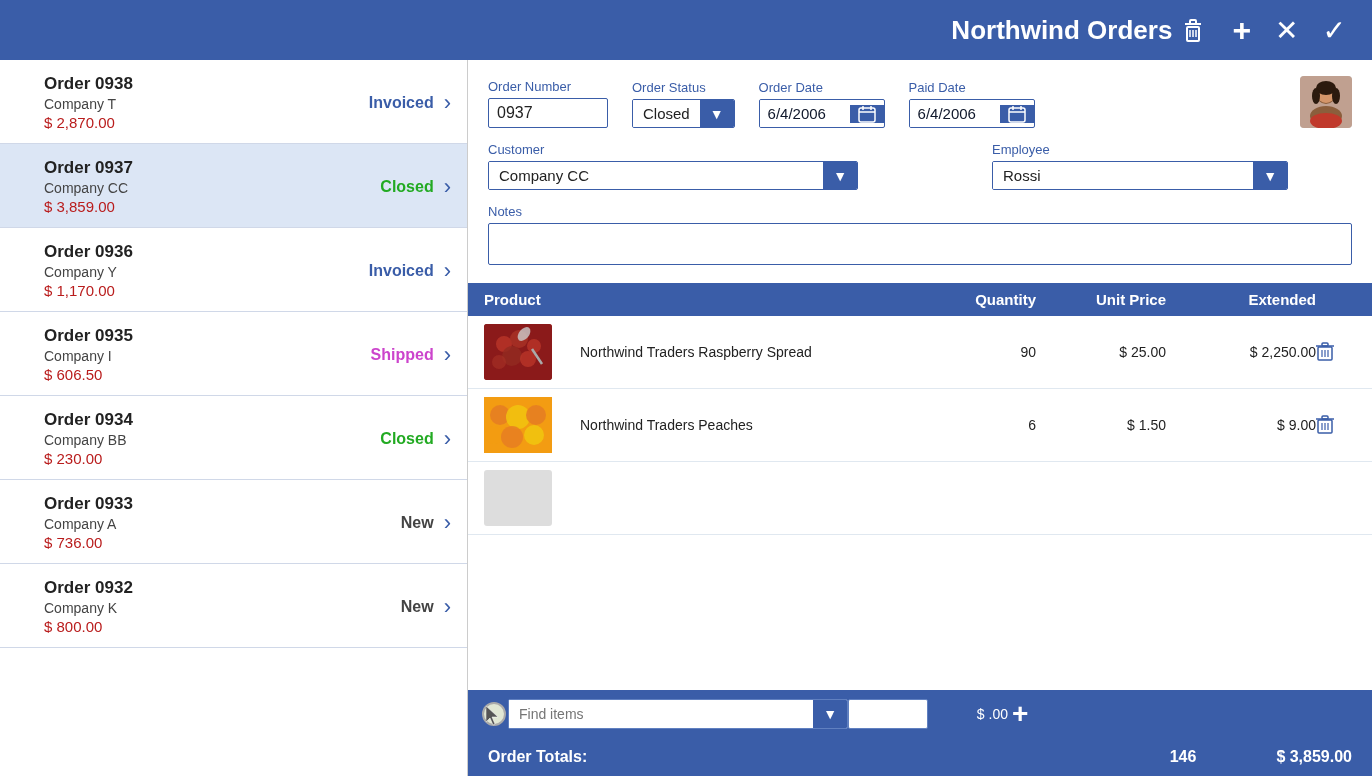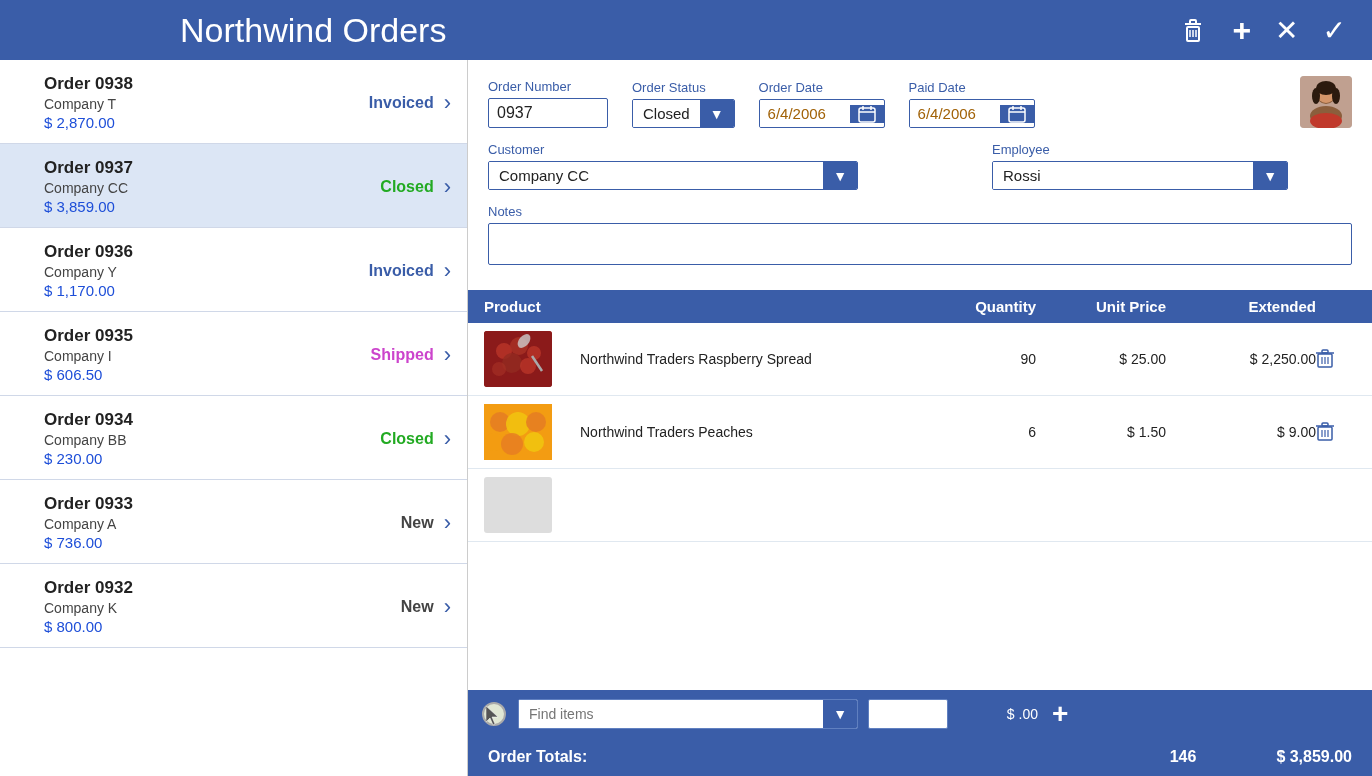--- a/index.html
+++ b/index.html
@@ -9,24 +9,24 @@
     .app-header {
       background: #3a5da8;
       height: 60px;
       display: flex;
       align-items: center;
       justify-content: space-between;
       padding: 0 20px;
     }
     .app-title {
       color: white;
-      font-size: 34px;
-      font-weight: normal;
+      font-size: 26px;
+      font-weight: bold;
       flex: 1;
-      text-align: left;
+      text-align: right;
     }
     .header-actions {
       display: flex;
       gap: 12px;
       align-items: center;
     }
     .header-icon-btn {
       background: none;
       border: none;
       cursor: pointer;
@@ -67,21 +67,21 @@
       font-weight: bold;
       color: #222;
     }
     .order-company {
       font-size: 14px;
       color: #444;
       margin-top: 2px;
     }
     .order-amount {
       font-size: 15px;
-      color: #1d4ed8;
+      color: #b91c1c;
       margin-top: 2px;
     }
     .order-status {
       font-size: 16px;
       font-weight: bold;
       text-align: right;
       min-width: 90px;
     }
     .status-invoiced { color: #3a5da8; }
     .status-closed { color: #22aa22; }
@@ -158,21 +158,21 @@
       display: flex;
       border: 1px solid #3a5da8;
       border-radius: 2px;
       overflow: hidden;
       align-items: center;
     }
     .date-input {
       border: none;
       padding: 5px 8px;
       font-size: 15px;
-      color: #a16207;
+      color: #0f172a;
       outline: none;
       width: 90px;
     }
     .date-btn {
       background: #3a5da8;
       border: none;
       color: white;
       padding: 0 8px;
       cursor: pointer;
       display: flex;
@@ -252,21 +252,20 @@
       align-items: center;
       justify-content: center;
     }
 
     
     .add-item-row {
       background: #3a5da8;
       display: flex;
       align-items: center;
       padding: 8px 12px;
-      gap: 10px;
     }
     .cursor-icon {
       width: 28px;
       height: 28px;
       display: flex;
       align-items: center;
       justify-content: center;
       position: relative;
     }
     .cursor-circle {
@@ -381,21 +380,21 @@
     ::-webkit-scrollbar { width: 8px; }
     ::-webkit-scrollbar-track { background: #e8eaf0; }
     ::-webkit-scrollbar-thumb { background: #3a5da8; border-radius: 4px; }
 
     .list-scroll {
       overflow-y: auto;
       height: 100%;
     }
 
     .form-section-notes {
-      margin-bottom: 15px;
+      margin-bottom: 8px;
     }
   </style>
 </head>
 <body>
 
 <div class="app-header">
   <div style="width:160px"></div>
   <div class="app-title">Northwind Orders</div>
   <div class="header-actions">
     <button class="header-icon-btn" title="Delete">

